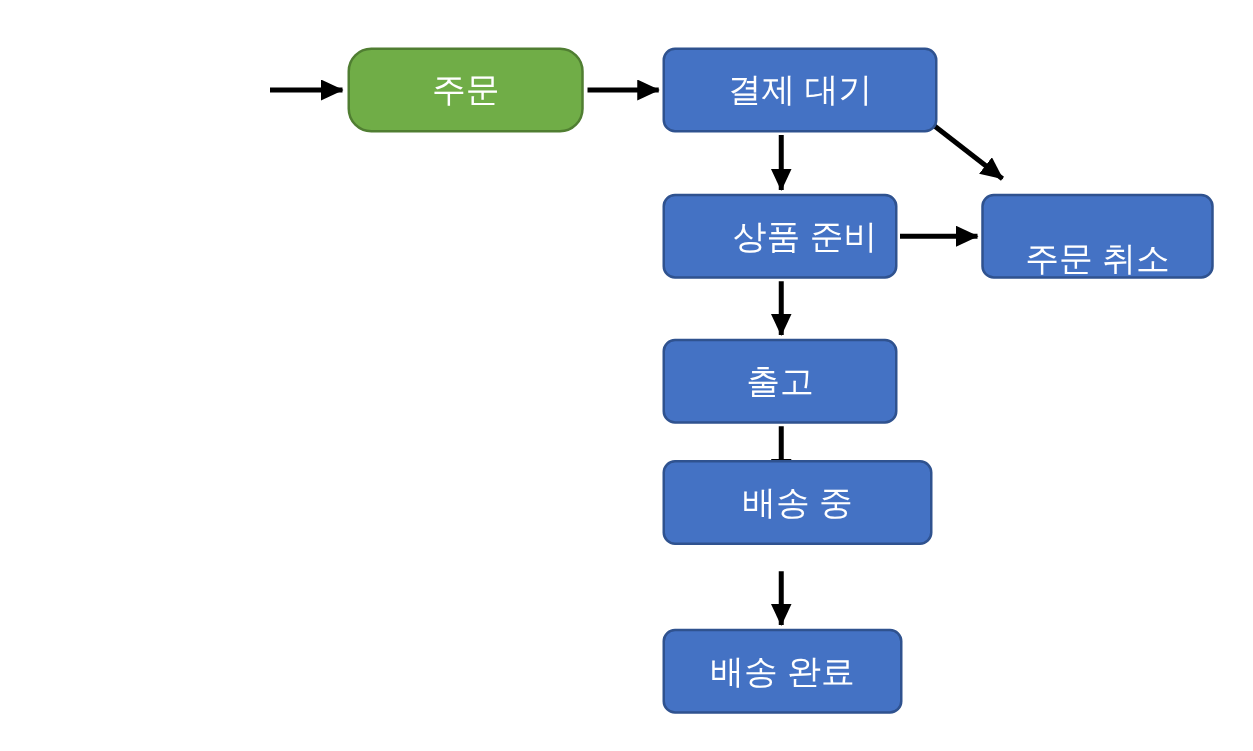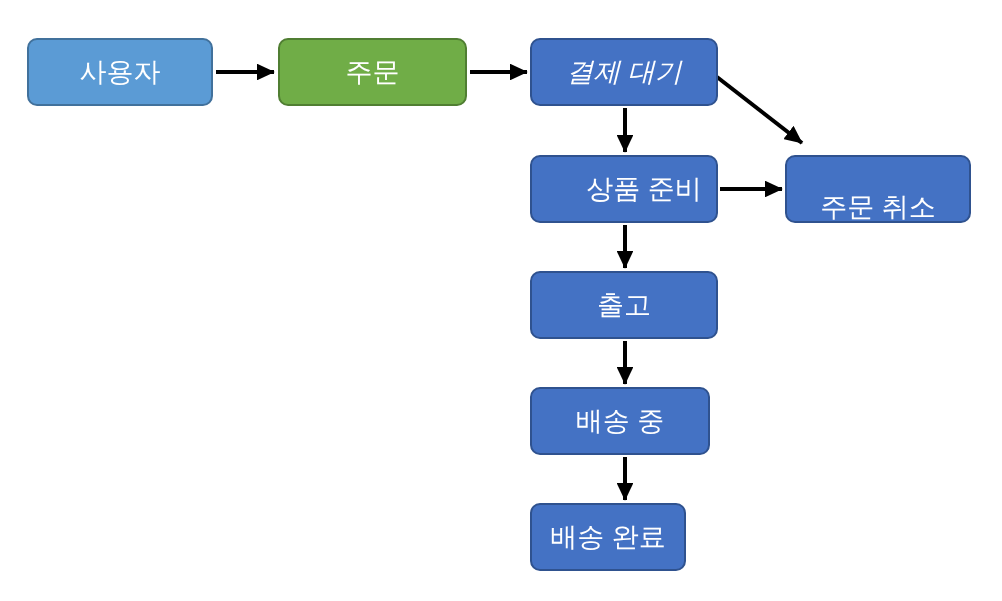--- a/index.html
+++ b/index.html
@@ -71,45 +71,42 @@
     <line class="arrow" x1="216" y1="72" x2="274" y2="72" marker-end="url(#ah)"></line>
     <line class="arrow" x1="470" y1="72" x2="527" y2="72" marker-end="url(#ah)"></line>
     <line class="arrow" x1="625" y1="108" x2="625" y2="152" marker-end="url(#ah)"></line>
     <line class="arrow" x1="717" y1="77" x2="802" y2="143" marker-end="url(#ah)"></line>
     <line class="arrow" x1="720" y1="189" x2="782" y2="189" marker-end="url(#ah)"></line>
     <line class="arrow" x1="625" y1="225" x2="625" y2="268" marker-end="url(#ah)"></line>
     <line class="arrow" x1="625" y1="341" x2="625" y2="384" marker-end="url(#ah)"></line>
     <line class="arrow" x1="625" y1="457" x2="625" y2="500" marker-end="url(#ah)"></line>
   </svg>
 
-  <div class="node actor" style="left:27px; top:38px; width:186px; height:68px;">
-    <span>사용자</span>
-  </div>
 
-  <div class="node action" style="left:278px; top:38px; width:189px; height:68px;">
+  <div class="node action" style="left:278px; top:38px; width:189px; height:68px;border-radius:19px;">
     <span>주문</span>
   </div>
 
-  <div class="node state" style="left:530px; top:38px; width:188px; height:68px;font-style:italic;">
+  <div class="node state" style="left:530px; top:38px; width:220px; height:68px;">
     <span>결제 대기</span>
   </div>
 
   <div class="node state" style="left:530px; top:155px; width:188px; height:68px;padding-left:40px;">
     <span>상품 준비</span>
   </div>
 
   <div class="node state" style="left:785px; top:155px; width:186px; height:68px;align-items:flex-end;">
     <span>주문 취소</span>
   </div>
 
   <div class="node state" style="left:530px; top:271px; width:188px; height:68px;">
     <span>출고</span>
   </div>
 
-  <div class="node state" style="left:530px; top:387px; width:180px; height:68px;">
+  <div class="node state" style="left:530px; top:368px; width:216px; height:68px;">
     <span>배송 중</span>
   </div>
 
-  <div class="node state" style="left:530px; top:503px; width:156px; height:68px;">
+  <div class="node state" style="left:530px; top:503px; width:192px; height:68px;">
     <span>배송 완료</span>
   </div>
 
 </div>
 
 </body></html>

